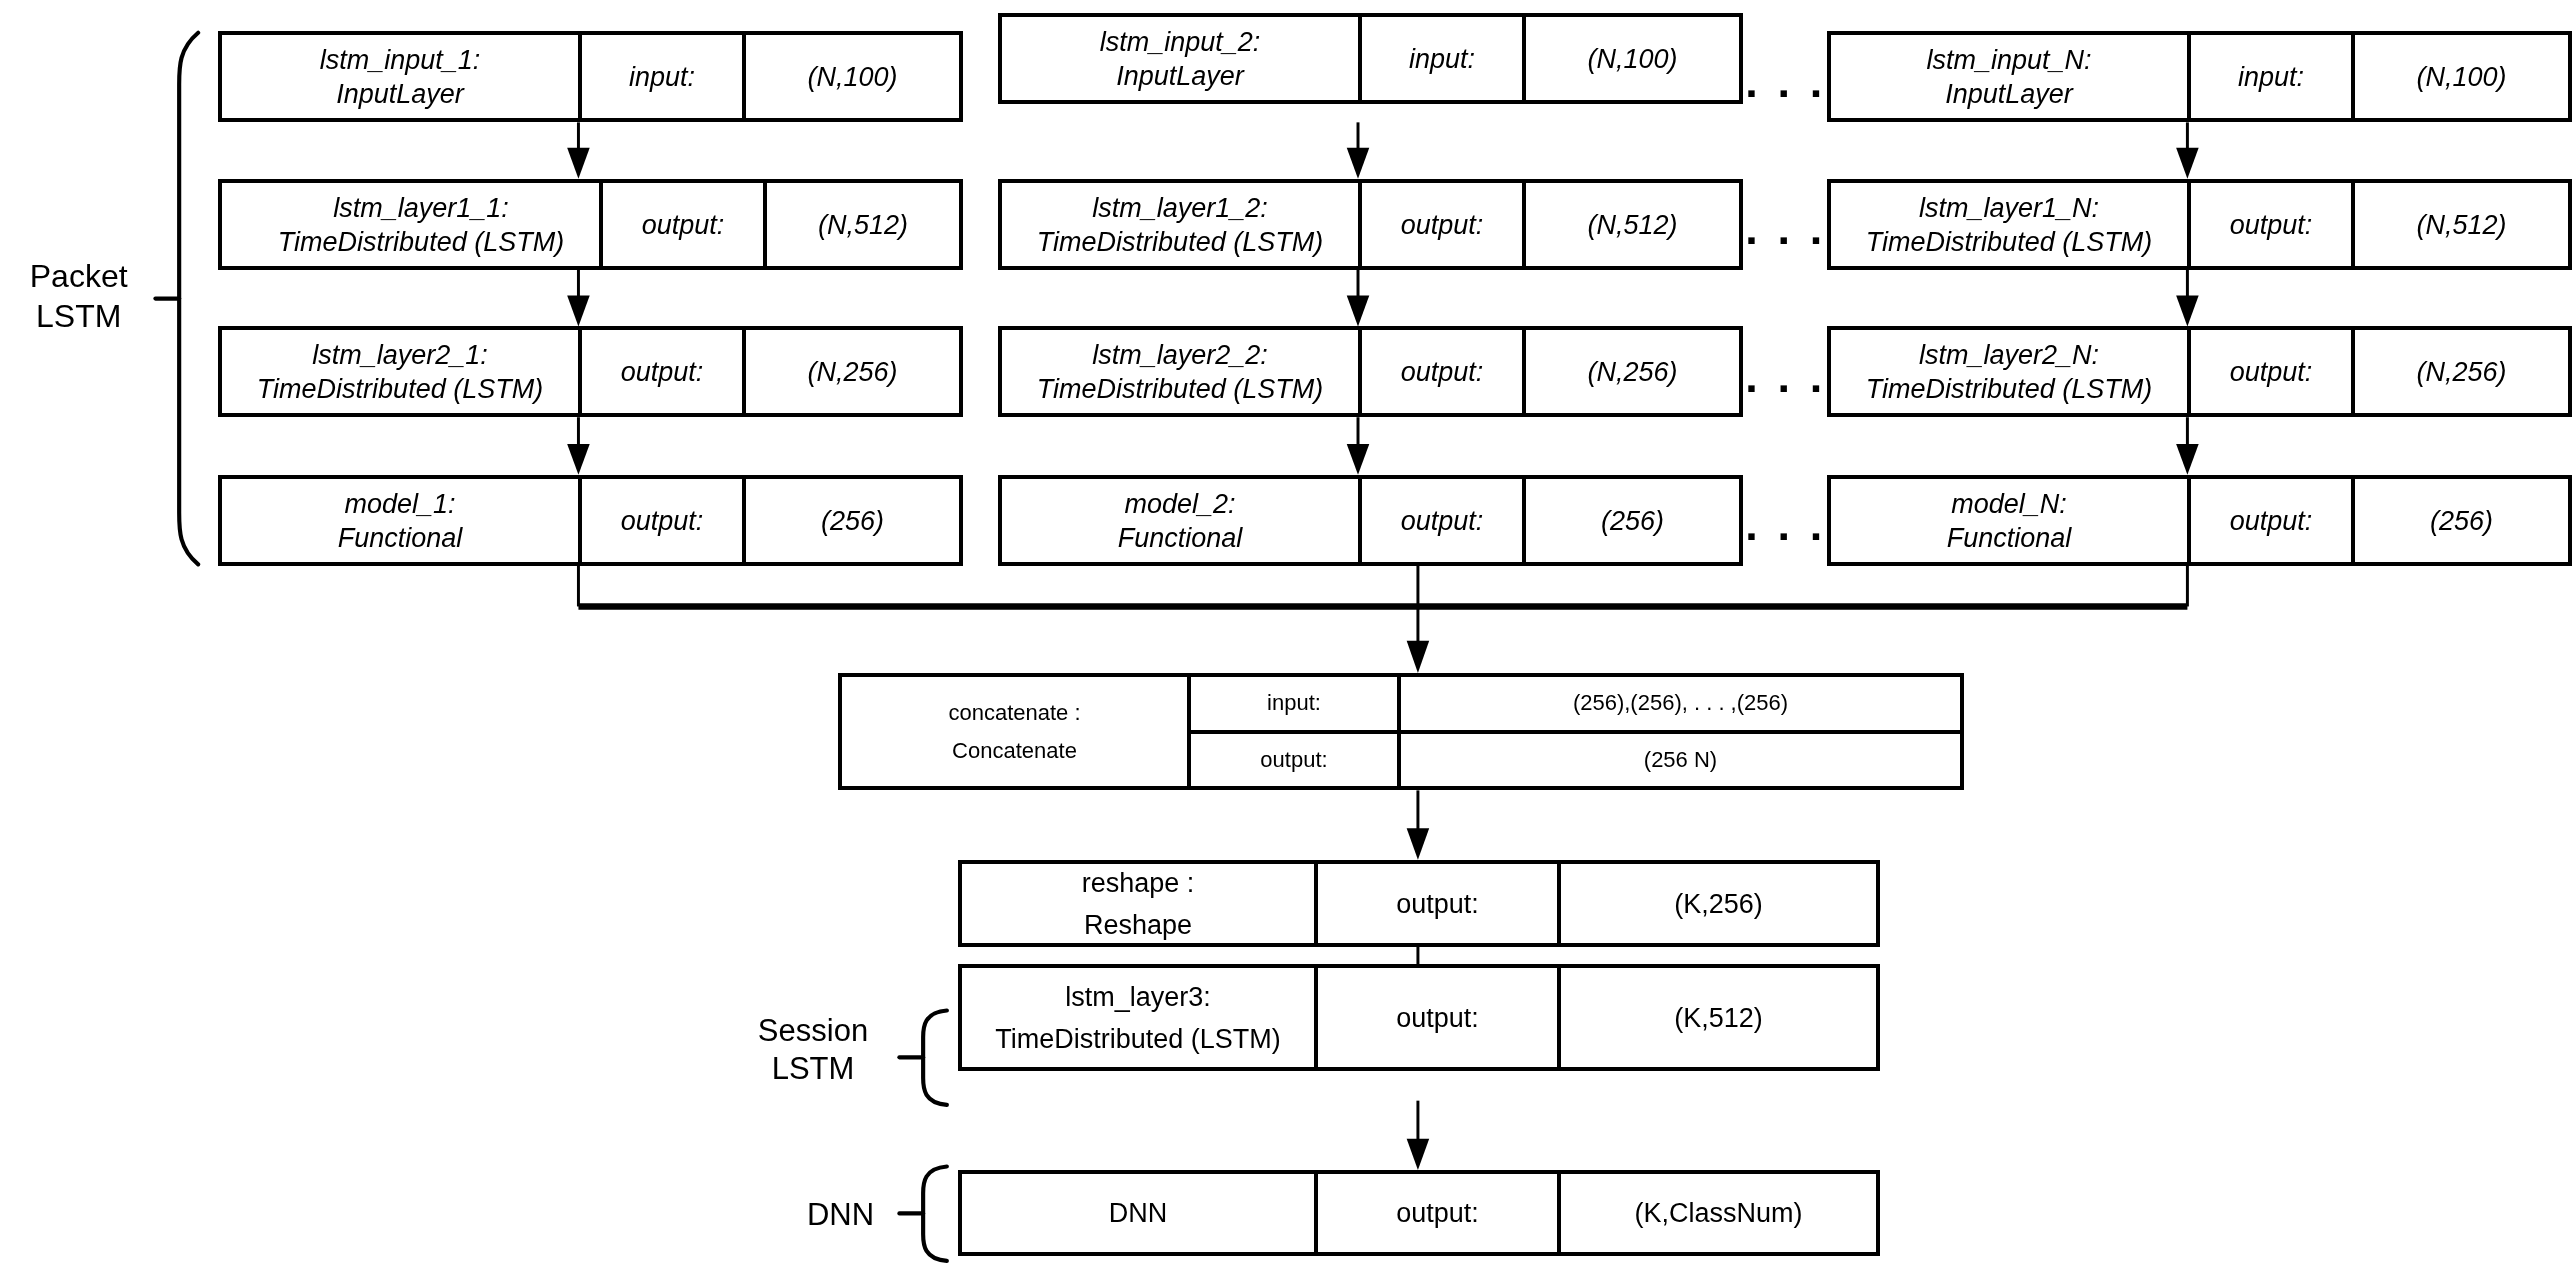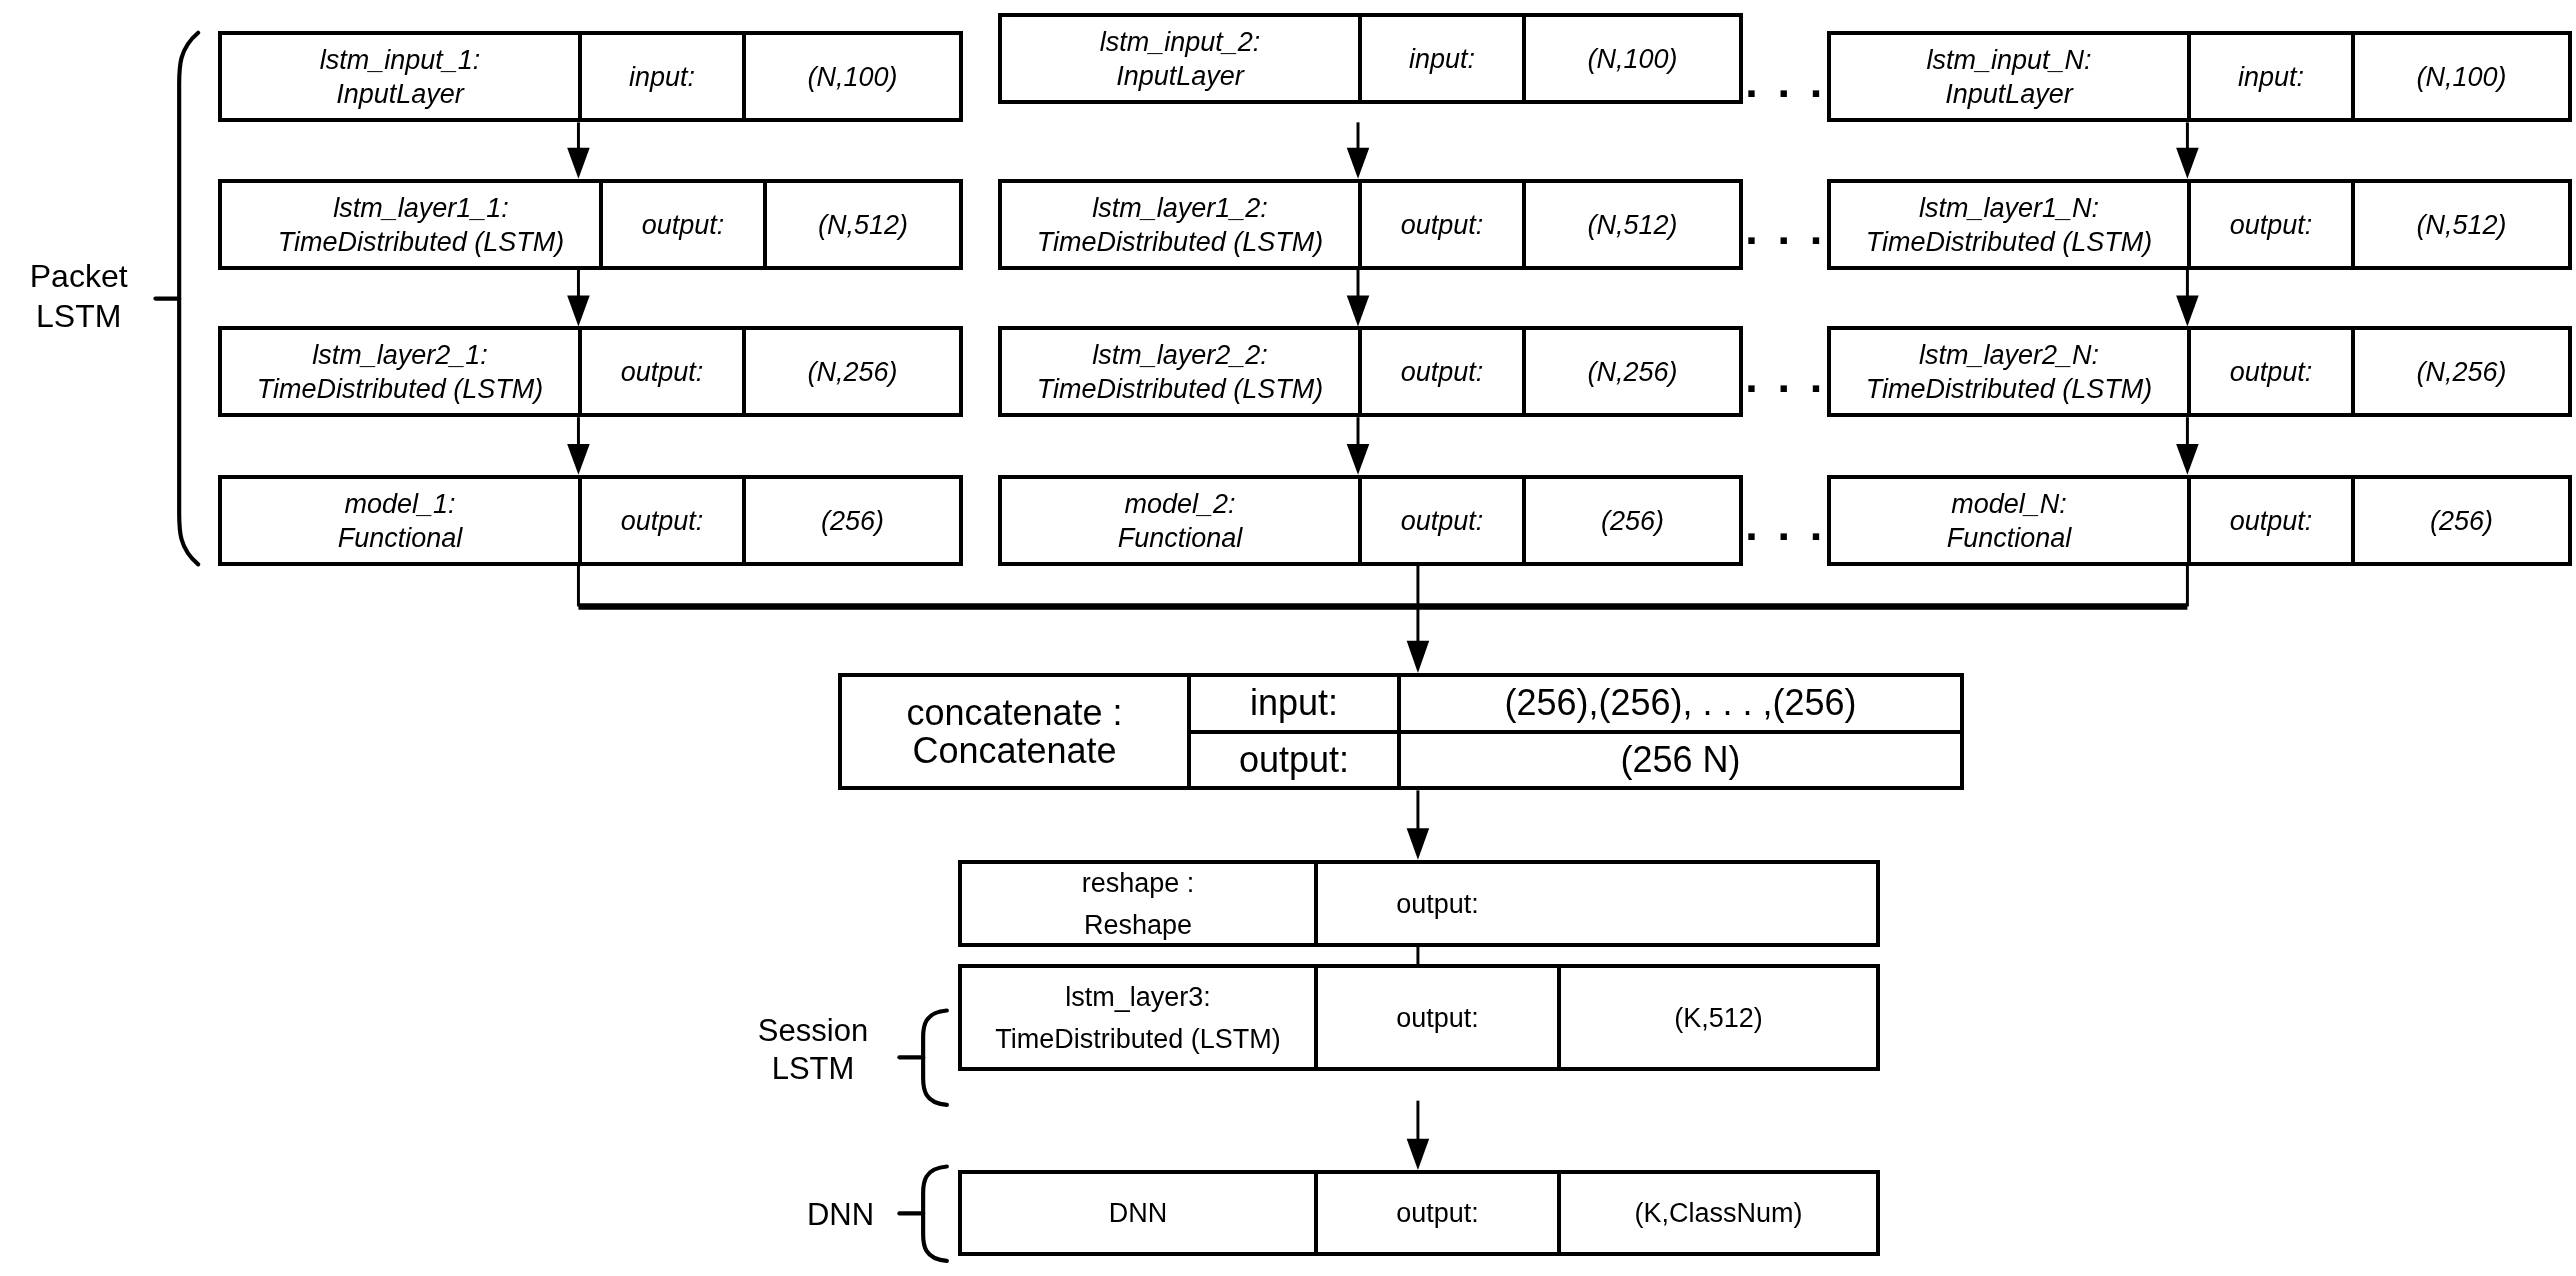--- a/index.html
+++ b/index.html
@@ -16,21 +16,21 @@
     display:flex;flex-direction:column;align-items:center;justify-content:center;
     box-sizing:border-box;text-align:center;overflow:hidden;
   }
   .cell + .cell{border-left:4.2px solid #000;}
   
   .pbox{width:745px;height:91px;font-size:27px;line-height:34px;font-style:italic;}
   .pbox .c1{width:356px;}
   .pbox .c2{width:164px;}
   .pbox .c3{flex:1;}
   
-  .cbox{left:838px;top:673px;width:1126px;height:117px;font-size:36px;}
+  .cbox{left:838px;top:673px;width:1126px;height:117px;font-size:22px;}
   .cbox .c1{width:345px;line-height:38px;}
   .cbox .rightcol{flex:1;display:flex;flex-direction:column;border-left:4.2px solid #000;}
   .cbox .iorow{flex:1;display:flex;}
   .cbox .iorow + .iorow{border-top:4.2px solid #000;}
   .cbox .iolabel{width:206px;display:flex;align-items:center;justify-content:center;}
   .cbox .ioval{flex:1;display:flex;align-items:center;justify-content:center;border-left:4.2px solid #000;}
   
   .sbox{left:958px;width:922px;height:87px;font-size:27px;line-height:34px;}
   .sbox .c1{width:352px;gap:8px;}
   .sbox .c2{width:243px;}
@@ -234,20 +234,21 @@
       </div>
     </div>
   </div>
 
   <div class="box sbox" style="top:860px;">
     <div class="cell c1">
       <div>reshape :</div>
       <div>Reshape</div>
     </div>
     <div class="cell c2">output:</div>
+    <div class="cell c3">(K,256)</div>
   </div>
 
   <div class="box sbox" style="top:964px;height:107px;">
     <div class="cell c1">
       <div>lstm_layer3:</div>
       <div>TimeDistributed (LSTM)</div>
     </div>
     <div class="cell c2">output:</div>
     <div class="cell c3">(K,512)</div>
   </div>

